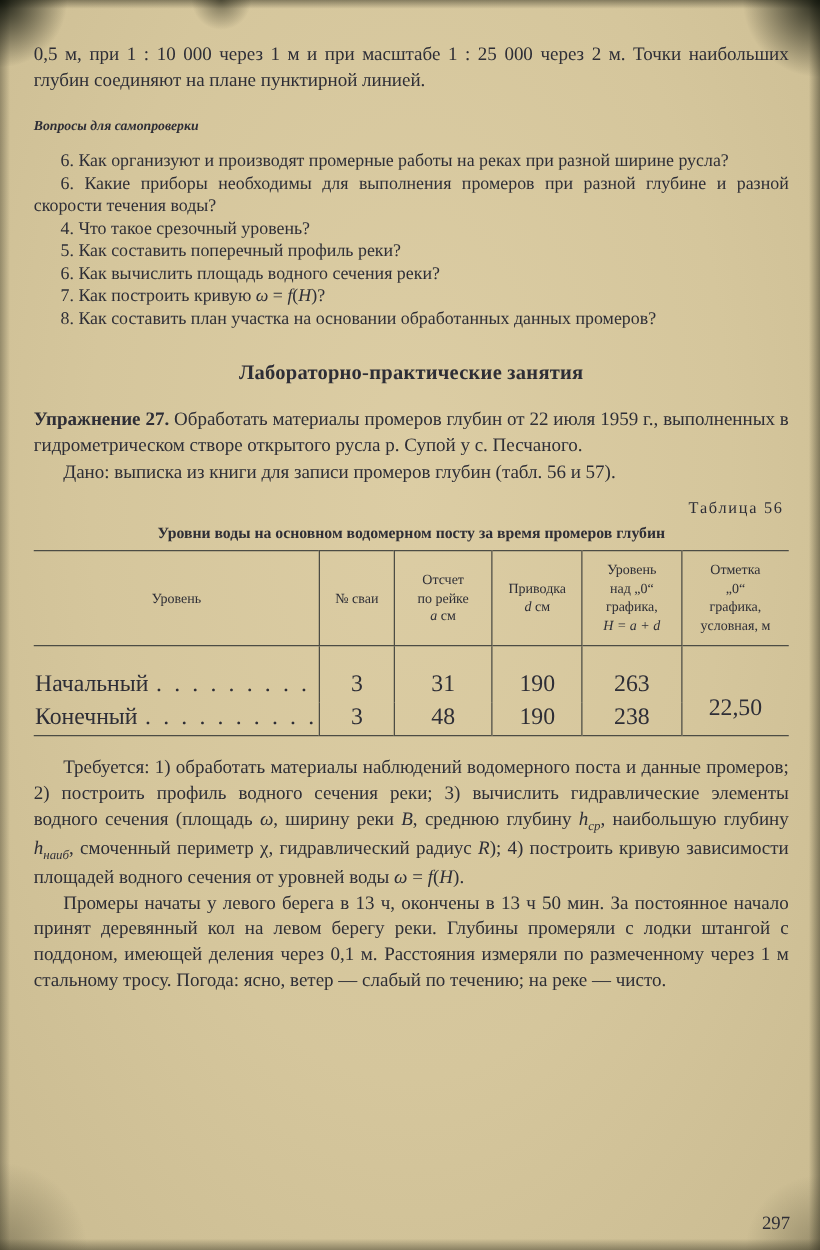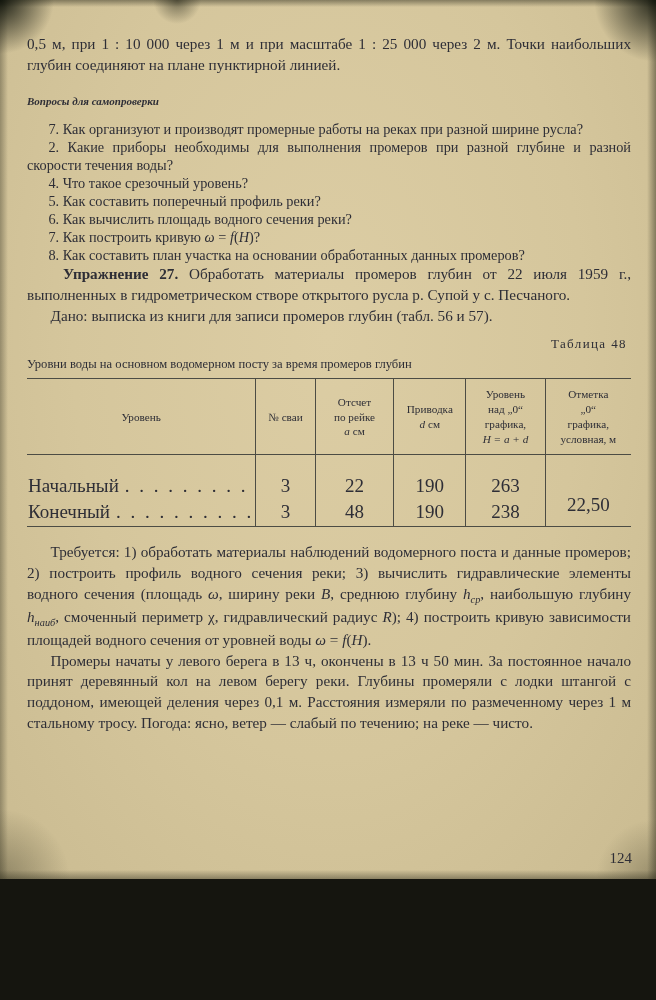--- a/index.html
+++ b/index.html
@@ -1,21 +1,21 @@
 <!DOCTYPE html>
 <html lang="ru"><head>
 <meta charset="utf-8">
 <style>
   * { box-sizing: border-box; }
   html, body { margin: 0; padding: 0; background: #15150f; }
 
   .page {
     position: relative;
     width: 656px;
-    height: 879px;
+    height: 1000px;
     margin: 0 auto;
     overflow: hidden;
     font-family: "Liberation Serif", "DejaVu Serif", serif;
     color: #2e2e36;
     background:
       radial-gradient(circle at 0% 0%,   rgba(14,18,10,0.95) 0px, rgba(14,18,10,0) 54px),
       radial-gradient(circle at 100% 0%, rgba(14,18,10,0.90) 0px, rgba(14,18,10,0) 62px),
       radial-gradient(circle at 27% 0%,  rgba(30,32,20,0.55) 0px, rgba(30,32,20,0) 24px),
       radial-gradient(circle at 0% 100%, rgba(52,50,32,0.40) 0px, rgba(52,50,32,0) 70px),
       radial-gradient(circle at 100% 100%, rgba(52,50,32,0.35) 0px, rgba(52,50,32,0) 60px),
@@ -44,21 +44,21 @@
     text-align: center;
     font-weight: bold;
     font-size: 16.4px;
     letter-spacing: 0.2px;
   }
 
   .questions { font-size: 14.3px; line-height: 1.26; }
   .q { text-indent: 1.5em; }
 
   .tbl-label { text-align: right; font-size: 13px; letter-spacing: 1.4px; margin: 10px 4px 5px 0; }
-  .tbl-title { font-weight: normal; font-size: 12.6px; margin: 0 0 6px; }
+  .tbl-title { text-align: center; font-weight: bold; font-size: 12.6px; margin: 0 0 6px; }
 
   table.levels {
     width: 100%;
     border-collapse: collapse;
     border-top: 1px solid #4c4c44;
     border-bottom: 1px solid #4c4c44;
     margin-bottom: 15px;
     color: #2e2e36;
   }
   .levels th {
@@ -77,21 +77,21 @@
     text-align: center;
     vertical-align: bottom;
     padding: 1px 4px 3px;
   }
   .levels tr.first td { padding-top: 20px; }
   .levels td.name { text-align: left; padding-left: 1px; white-space: nowrap; overflow: hidden; }
   .levels .leaders { word-spacing: 5px; padding-left: 6px; }
   .levels td.mark { vertical-align: bottom; padding-bottom: 10px; }
 
   .it  { font-style: italic; }
-  .bd  { font-weight: bold; margin-left: 36px; }
+  .bd  { font-weight: bold; }
   .sp  { letter-spacing: 2px; }
   sub  { font-size: 0.68em; font-style: italic; }
 
   .page-number {
     position: absolute;
     right: 24px;
     bottom: 12px;
     font-size: 15px;
   }
 </style>
@@ -99,34 +99,35 @@
 <body>
 
 <div class="page">
   <div class="content">
 
     <p class="body-text">0,5 м, при 1 : 10 000 через 1 м и при масштабе 1 : 25 000 через 2 м. Точки наибольших глубин соединяют на плане пунктирной линией.</p>
 
     <div class="h-italic">Вопросы для самопроверки</div>
 
     <div class="questions">
-      <p class="q">7. Как организуют и производят промерные работы на реках при разной ширине русла?</p>
-      <p class="q">2. Какие приборы необходимы для выполнения промеров при разной глубине и разной скорости течения воды?</p>
+      <p class="q">6. Как организуют и производят промерные работы на реках при разной ширине русла?</p>
+      <p class="q">6. Какие приборы необходимы для выполнения промеров при разной глубине и разной скорости течения воды?</p>
       <p class="q">4. Что такое срезочный уровень?</p>
       <p class="q">5. Как составить поперечный профиль реки?</p>
       <p class="q">6. Как вычислить площадь водного сечения реки?</p>
       <p class="q"><span>7. Как построить кривую </span><span class="it">ω</span><span> = </span><span class="it">f</span><span>(</span><span class="it">H</span><span>)?</span></p>
       <p class="q">8. Как составить план участка на основании обработанных данных промеров?</p>
     </div>
 
+    <div class="h-bold">Лабораторно-практические занятия</div>
 
     <p class="body-text"><span class="bd">Упражнение 27.</span><span> Обработать материалы промеров глубин от 22 июля 1959 г., выполненных в гидрометрическом створе открытого русла р. Супой у с. Песчаного.</span></p>
     <p class="body-text indent">Дано: выписка из книги для записи промеров глубин (табл. 56 и 57).</p>
 
-    <div class="tbl-label">Таблица 48</div>
+    <div class="tbl-label">Таблица 56</div>
     <div class="tbl-title">Уровни воды на основном водомерном посту за время промеров глубин</div>
 
     <table class="levels">
       <colgroup>
         <col style="width:35.6%">
         <col style="width:10.3%">
         <col style="width:13.6%">
         <col style="width:12.2%">
         <col style="width:13.6%">
         <col style="width:14.7%">
@@ -147,34 +148,34 @@
           <th><span>Отметка
 „0“
 графика,
 условная, м</span></th>
         </tr>
       </thead>
       <tbody>
         <tr class="first">
           <td class="name"><span>Начальный</span><span class="leaders">. . . . . . . . .</span></td>
           <td>3</td>
-          <td>22</td>
+          <td>31</td>
           <td>190</td>
           <td>263</td>
           <td class="mark" rowspan="2">22,50</td>
         </tr>
         <tr>
           <td class="name"><span>Конечный</span><span class="leaders">. . . . . . . . . .</span></td>
           <td>3</td>
           <td>48</td>
           <td>190</td>
           <td>238</td>
         </tr>
       </tbody>
     </table>
 
     <p class="body-text indent"><span>Требуется: 1) обработать материалы наблюдений водомерного поста и данные промеров; 2) построить профиль водного сечения реки; 3) вычислить гидравлические элементы водного сечения (площадь </span><span class="it">ω</span><span>, ширину реки </span><span class="it">В</span><span>, среднюю глубину </span><span class="it">h</span><sub>ср</sub><span>, наибольшую глубину </span><span class="it">h</span><sub>наиб</sub><span>, смоченный периметр χ, гидравлический радиус </span><span class="it">R</span><span>); 4) построить кривую зависимости площадей водного сечения от уровней воды </span><span class="it">ω</span><span> = </span><span class="it">f</span><span>(</span><span class="it">H</span><span>).</span></p>
     <p class="body-text indent">Промеры начаты у левого берега в 13 ч, окончены в 13 ч 50 мин. За постоянное начало принят деревянный кол на левом берегу реки. Глубины промеряли с лодки штангой с поддоном, имеющей деления через 0,1 м. Расстояния измеряли по размеченному через 1 м стальному тросу. Погода: ясно, ветер — слабый по течению; на реке — чисто.</p>
 
   </div>
 
-  <div class="page-number">124</div>
+  <div class="page-number">297</div>
 </div>
 
 </body></html>

